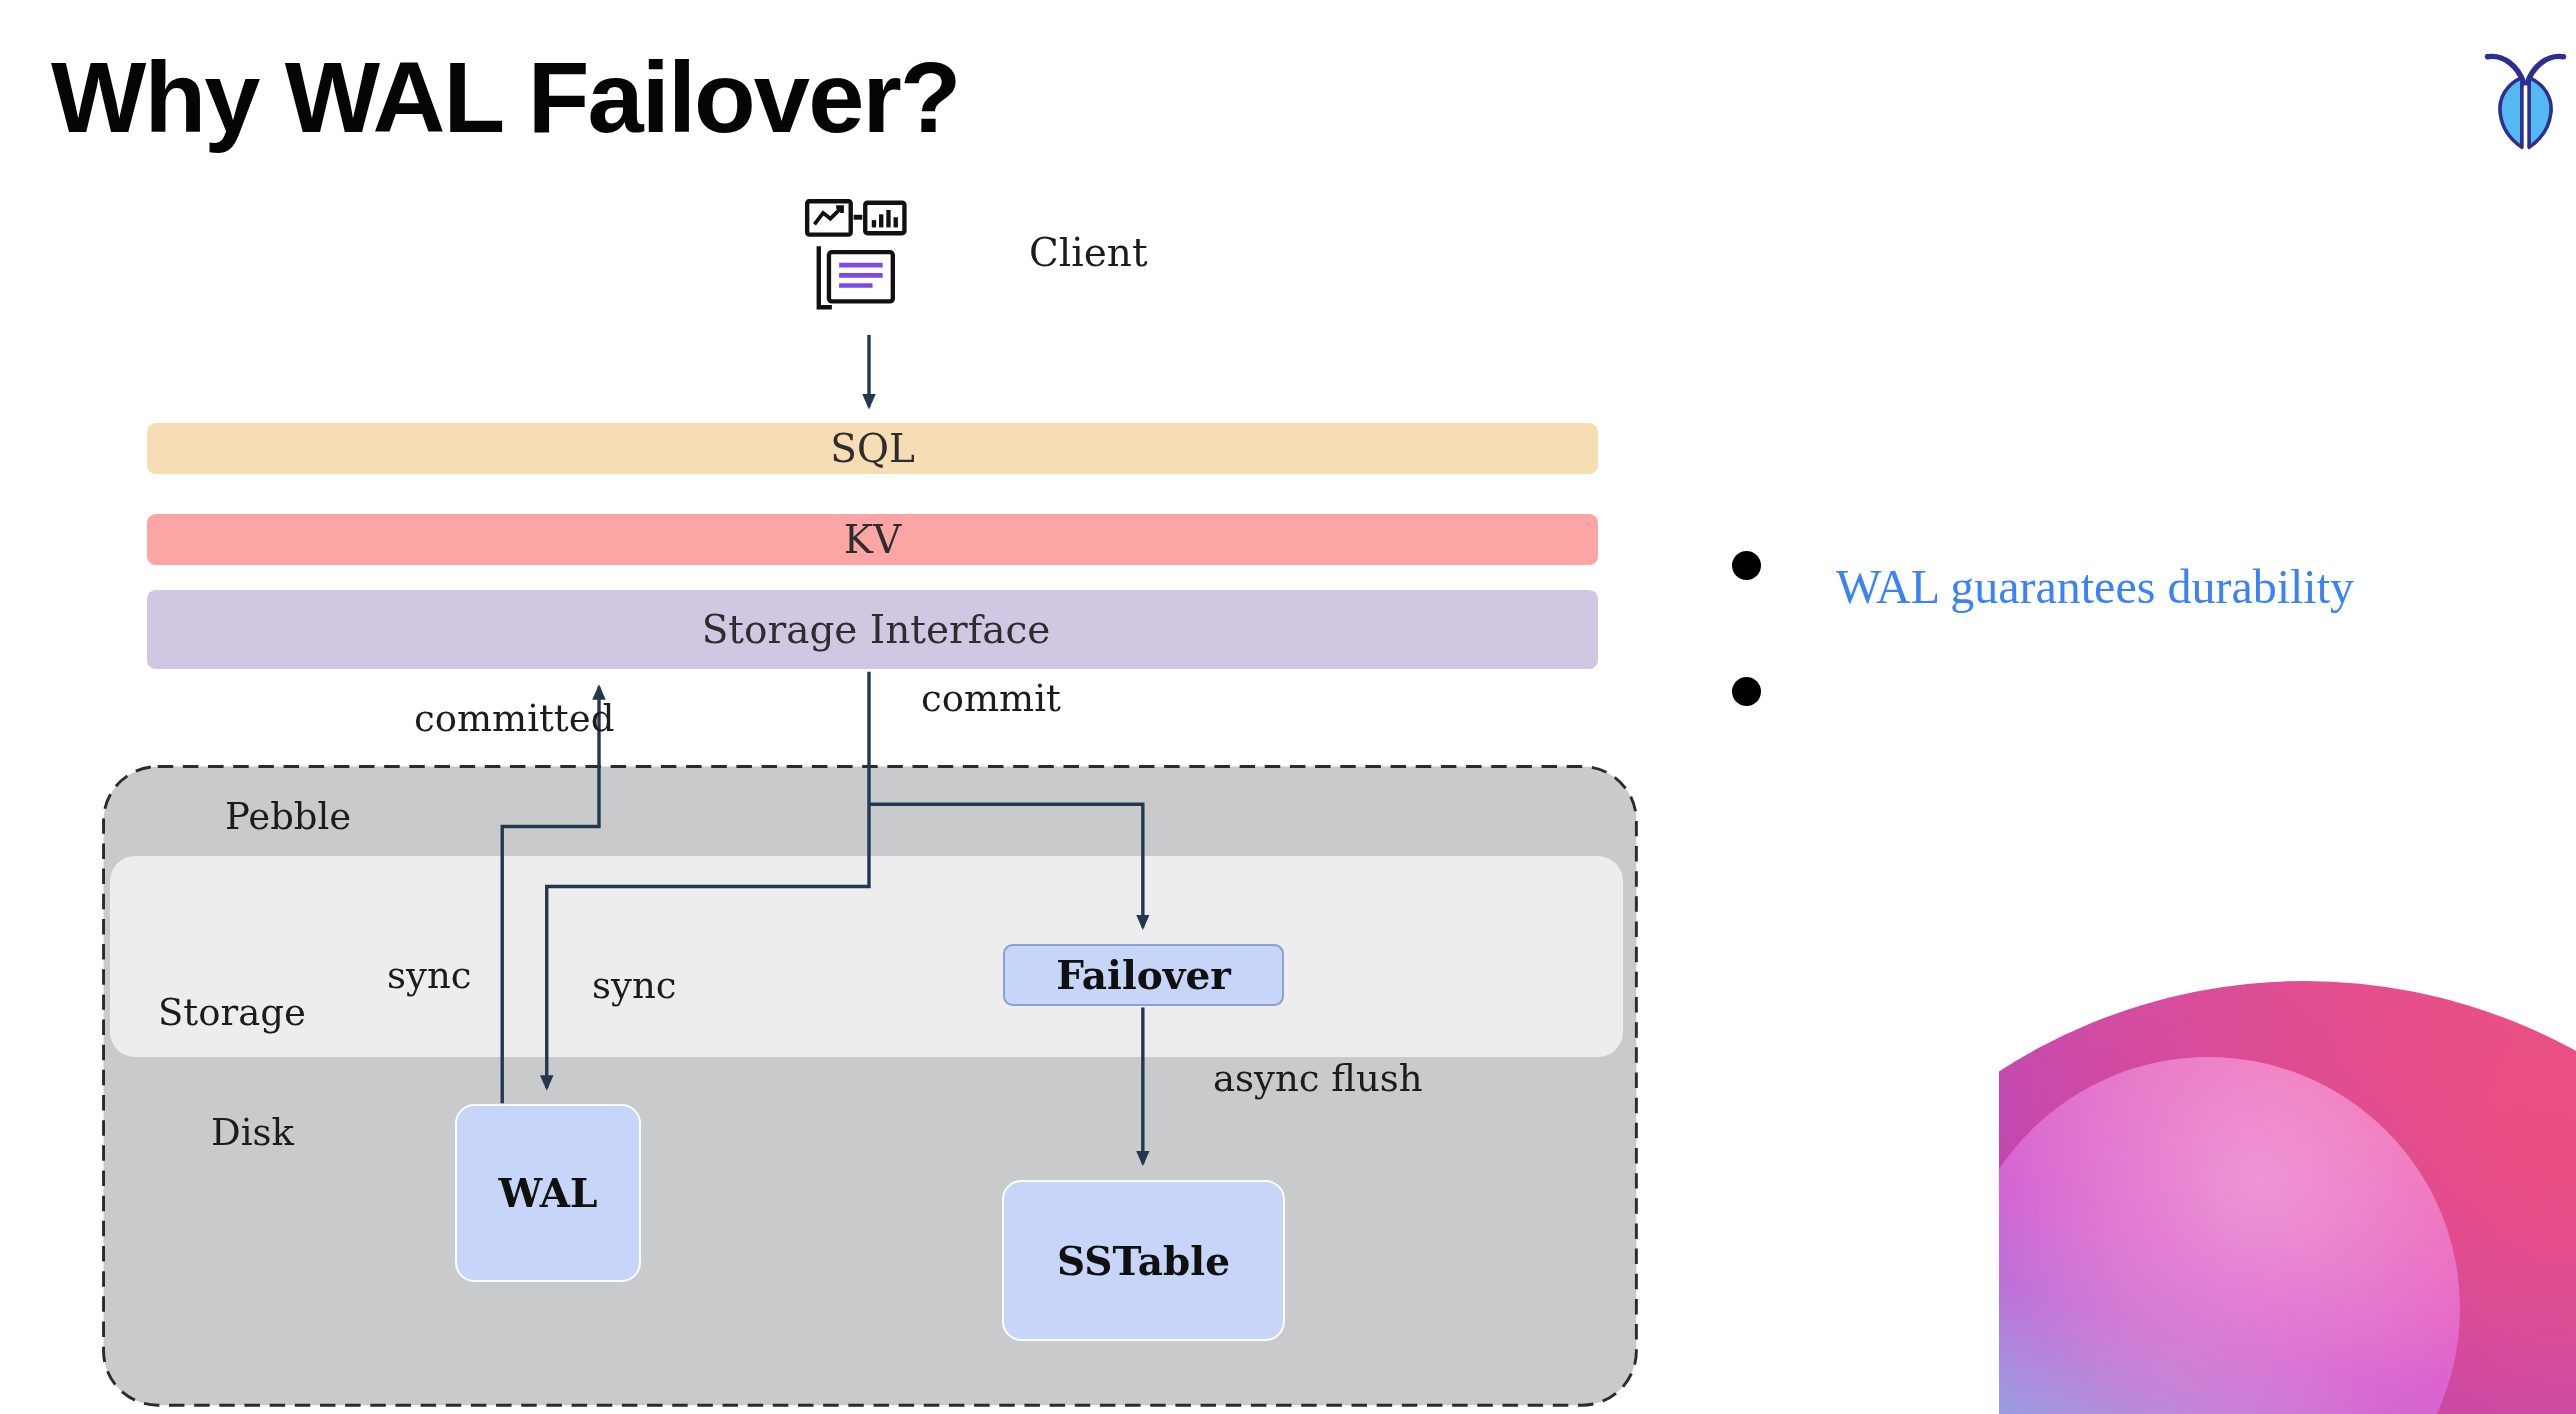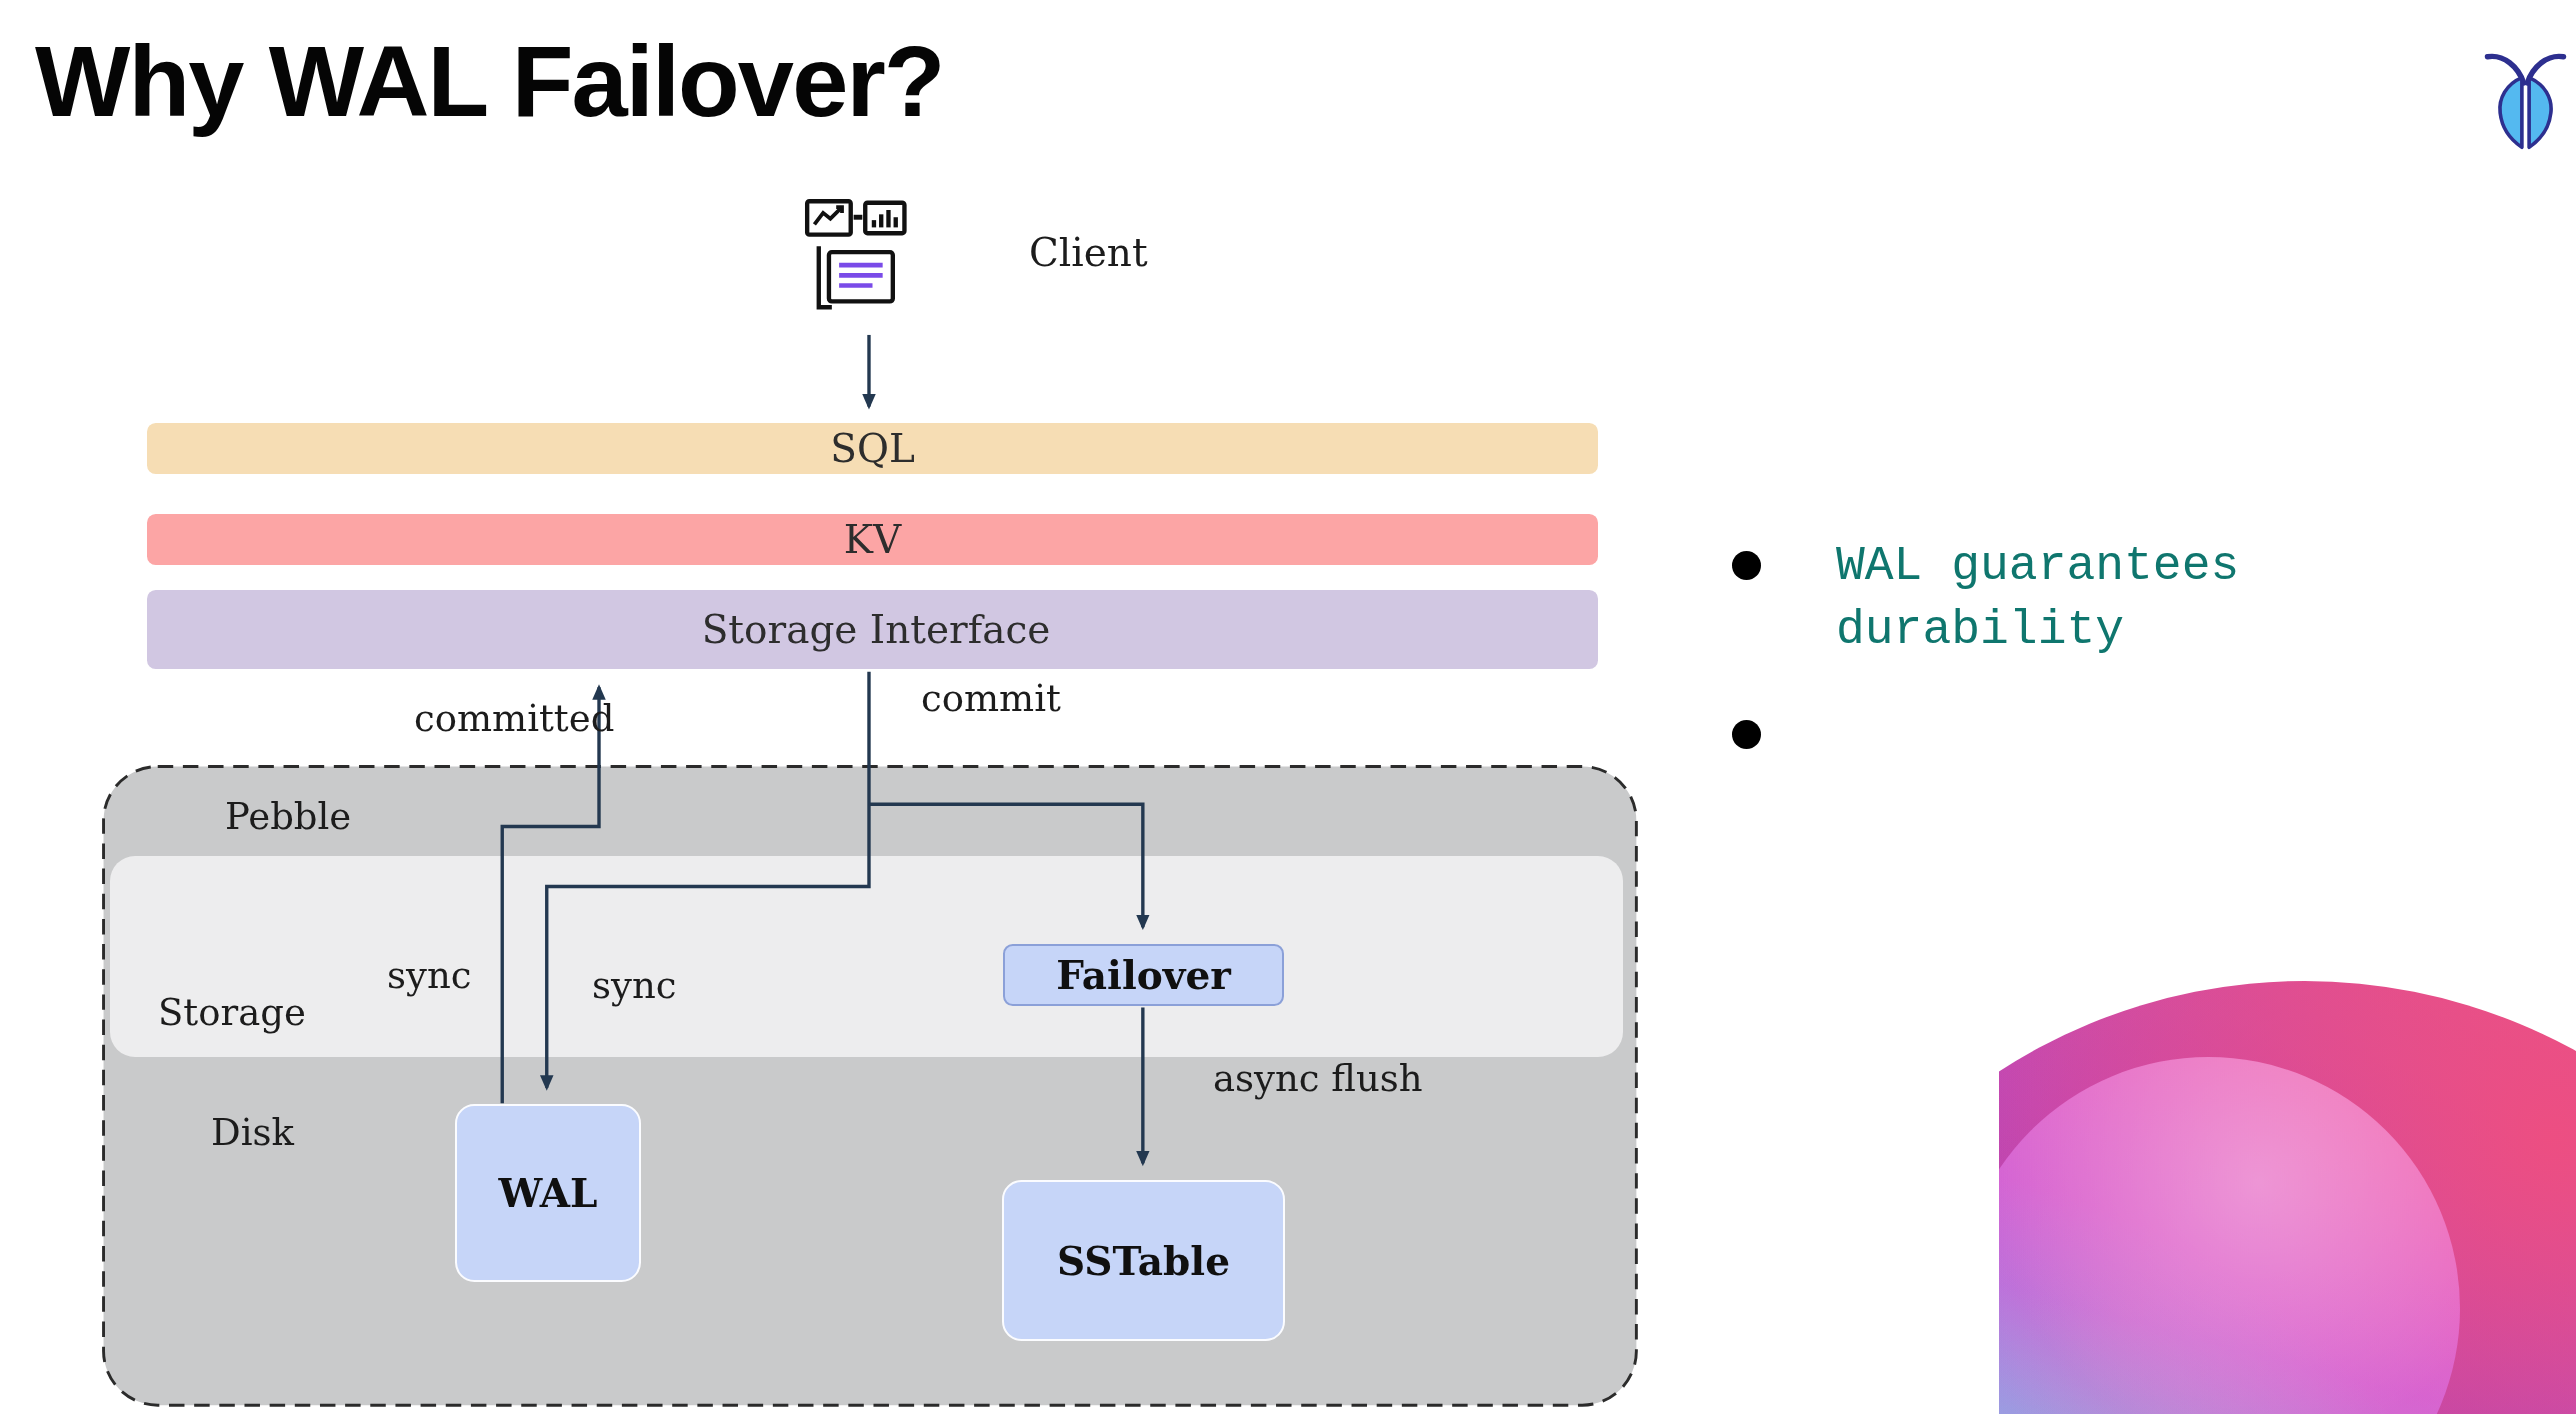--- a/index.html
+++ b/index.html
@@ -5,21 +5,21 @@
   * { box-sizing: border-box; }
   html,body { margin:0; padding:0; background:#fff; }
   body {
     width:2576px; height:1415px;
     position:relative; overflow:hidden;
     font-family:"Liberation Sans", sans-serif;
     color:#141414;
   }
 
   .title {
-    position:absolute; left:35px; top:25px; margin:0;
+    position:absolute; left:35px; top:25px; margin:16px;
     font-family:"Liberation Sans", sans-serif;
     font-size:101px; font-weight:bold; letter-spacing:-1.9px;
     line-height:1.12; color:#050505;
   }
 
   .logo { position:absolute; left:2479px; top:45px; width:93px; height:105px; }
   .client-icon { position:absolute; left:799px; top:194px; width:147px; height:151px; }
 
   .dlabel {
     position:absolute;
@@ -67,22 +67,22 @@
   #wal-node      { left:455px;  top:1104px; width:186px; height:178px; border:2.9px solid #fbfcff; border-radius:19.4px; }
   #sstable-node  { left:1002px; top:1180px; width:283px; height:161px; border:2.9px solid #fbfcff; border-radius:19.4px; }
 
   .bullets { position:absolute; left:1732px; top:534px; width:852px; z-index:6; }
   .bullet  { display:flex; margin-bottom:41px; }
   .bullet .dot {
     width:29px; height:29px; border-radius:50%; background:#000;
     margin-top:16.5px; margin-right:75px; flex:none;
   }
   .bullet .btext {
-    font-family:Liberation Mono, monospace;
-    font-size:48px; line-height:64px; color:#0f766e; width:706px;
+    font-family:Liberation Serif, serif;
+    font-size:48px; line-height:64px; color:#3b82f6; width:706px;margin-top:21px;
   }
 
   .blob-wrap {
     position:absolute; right:0; bottom:0; width:577px; height:435px;
     overflow:hidden; z-index:0;
   }
   .blob {
     position:absolute; right:-290px; bottom:-689px; width:1123px; height:1123px;
     border-radius:50%;
     background:

